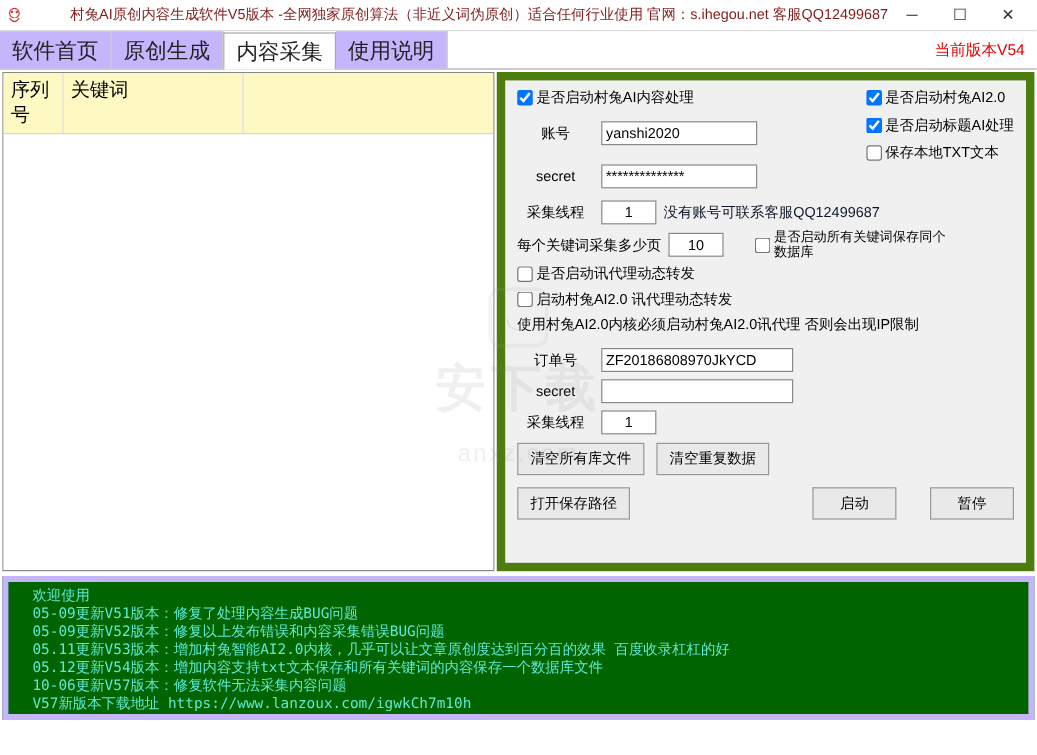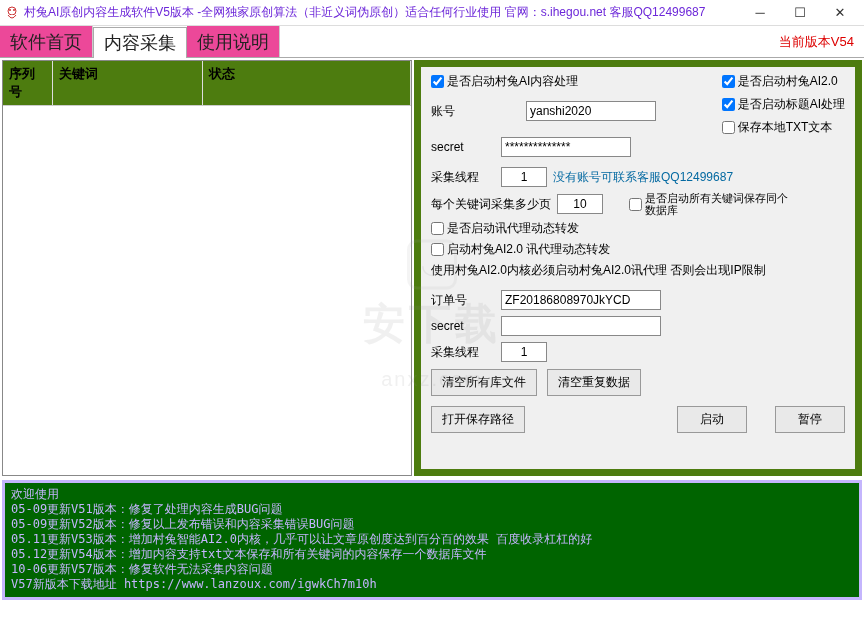--- a/index.html
+++ b/index.html
@@ -1,53 +1,53 @@
 <!DOCTYPE html>
 <html><head>
 <meta charset="utf-8">
 <style>
 * { box-sizing: border-box; margin: 0; padding: 0; }
 body { font-family: "Microsoft YaHei", SimSun, sans-serif; font-size: 12px; background: #fff; width: 864px; height: 629px; overflow: hidden; }
 .titlebar { height: 26px; display: flex; align-items: center; padding: 0 4px; border-bottom: 1px solid #ddd; }
 .titlebar .icon { width: 16px; height: 16px; margin-right: 4px; }
-.titlebar .title { flex: 1; font-size: 12px; color: #6d28d9; white-space: nowrap; overflow: hidden; }
+.titlebar .title { flex: 1; font-size: 12px; color: #7f1d1d; white-space: nowrap; overflow: hidden; text-align: right; }
 .winbtns { display: flex; }
 .winbtn { width: 40px; height: 22px; display: flex; align-items: center; justify-content: center; color: #333; font-size: 13px; }
 .tabs { display: flex; align-items: center; border-bottom: 1px solid #aaa; height: 32px; }
 .tab { padding: 4px 10px; font-size: 18px; font-family: SimSun, serif; color: #222; border-right: 1px solid #ccc; cursor: pointer; height: 100%; display: flex; align-items: center; }
 .tab.active { background: #fff; border-top: 1px solid #aaa; border-left: 1px solid #aaa; border-right: 1px solid #aaa; position: relative; top: 1px; }
-.tab:not(.active) { background: #ec4899; }
+.tab:not(.active) { background: #c4b5fd; }
 .version { margin-left: auto; margin-right: 10px; color: #d00; font-size: 13px; }
 .main { display: flex; height: 420px; }
 .left { width: 410px; border: 1px solid #888; margin: 2px 0 2px 2px; display: flex; flex-direction: column; }
-.thead { display: flex; background: #4d7c0f; border-bottom: 1px solid #ccc; font-size: 13px; font-weight: bold; }
+.thead { display: flex; background: #fef9c3; border-bottom: 1px solid #ccc; font-size: 16px; }
 .thead div { padding: 4px 6px; border-right: 1px solid #ddd; }
 .thead .c1 { width: 50px; }
 .thead .c2 { width: 150px; }
 .thead .c3 { flex: 1; }
 .tbody { flex: 1; background: #fff; }
 .watermark { position: absolute; left: 50%; top: 50%; transform: translate(-50%, -50%); pointer-events: none; opacity: 0.12; text-align: center; color: #888; }
 .watermark .wtxt { font-size: 42px; font-weight: bold; letter-spacing: 4px; }
 .watermark .wsub { font-size: 20px; letter-spacing: 2px; margin-top: 16px; }
 .right { flex: 1; padding: 6px 10px; background: #f0f0f0; border: 7px solid #4d7c0f; margin: 2px; }
 .row { display: flex; align-items: center; margin: 4px 0; min-height: 22px; gap: 6px; }
-.row label.lab { width: 64px; text-align: left; }
+.row label.lab { width: 64px; text-align: center; }
 .row input[type=text], .row input[type=password] { border: 1px solid #888; padding: 2px 3px; font-size: 12px; background: #fff; }
 .row input.small { width: 46px; text-align: center; }
 .chk { display: flex; align-items: center; gap: 3px; }
 .chk input { margin: 0; }
 .twocol { display: flex; gap: 20px; }
 .twocol .col { display: flex; flex-direction: column; gap: 6px; }
-.redtxt { color: #0369a1; }
+.redtxt { color: #0f172a; }
 .note { font-size: 12px; color: #000; margin: 4px 0; }
 .btn { border: 1px solid #999; background: #e9e9e9; padding: 4px 10px; font-size: 12px; cursor: pointer; min-width: 90px; }
 .btnrow { display: flex; gap: 10px; margin: 6px 0; }
 .btnrow2 { display: flex; align-items: center; margin-top: 10px; }
 .btnrow2 .spacer { flex: 1; }
-.log { background: #006400; color: #c4b5fd; font-size: 12px; padding: 4px 6px; font-family: SimSun, monospace; height: 120px; overflow: hidden; border: 3px solid #c4b5fd; margin: 2px; white-space: pre; line-height: 15px; }
+.log { background: #006400; color: #5eead4; font-size: 12px; padding: 4px 20px; font-family: SimSun, monospace; height: 120px; overflow: hidden; border: 5px solid #c4b5fd; margin: 2px; white-space: pre; line-height: 15px; }
 </style>
 </head>
 <body>
 
 <div class="titlebar">
   <svg class="icon" viewBox="0 0 16 16">
       <circle cx="8" cy="6" r="4" fill="#fff" stroke="#c33"></circle>
       <circle cx="6" cy="5" r="1" fill="#c33"></circle>
       <circle cx="10" cy="5" r="1" fill="#c33"></circle>
       <path d="M4 10 Q8 16 12 10" fill="#fff" stroke="#c33"></path>
@@ -55,45 +55,45 @@
   <div class="title">村兔AI原创内容生成软件V5版本 -全网独家原创算法（非近义词伪原创）适合任何行业使用 官网：s.ihegou.net 客服QQ12499687</div>
   <div class="winbtns">
     <div class="winbtn">─</div>
     <div class="winbtn">☐</div>
     <div class="winbtn close">✕</div>
   </div>
 </div>
 
 <div class="tabs">
   <div class="tab">软件首页</div>
+  <div class="tab">原创生成</div>
   <div class="tab active">内容采集</div>
   <div class="tab">使用说明</div>
   <div class="version">当前版本V54</div>
 </div>
 
 <div class="main">
   <div class="left">
     <div class="thead">
       <div class="c1">序列号</div>
       <div class="c2">关键词</div>
-      <div class="c3">状态</div>
     </div>
     <div class="tbody"></div>
   </div>
 
   <div class="right">
     <div class="twocol">
       <div class="col" style="flex:1">
         <div class="chk">
             <input type="checkbox" checked="" style="">
             <span>是否启动村兔AI内容处理</span>
           </div>
         <div class="row">
             <label class="lab">账号</label>
-            <input type="text" style="width: 130px; margin-left: 25px;" value="yanshi2020">
+            <input type="text" style="width: 130px;" value="yanshi2020">
           </div>
         <div class="row">
             <label class="lab">secret</label>
             <input type="text" style="width: 130px;" value="**************">
           </div>
       </div>
       <div class="col">
         <div class="chk">
             <input type="checkbox" checked="" style="">
             <span>是否启动村兔AI2.0</span>

